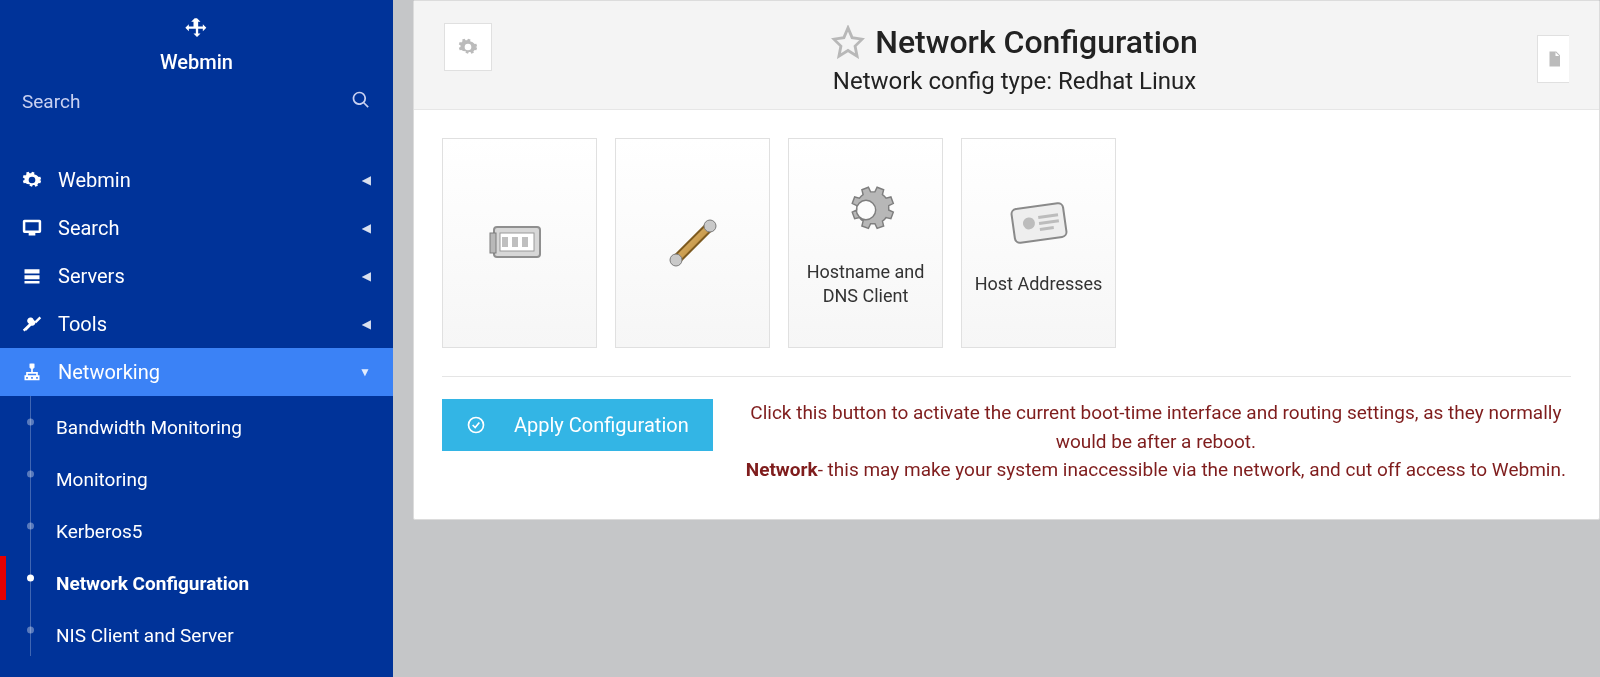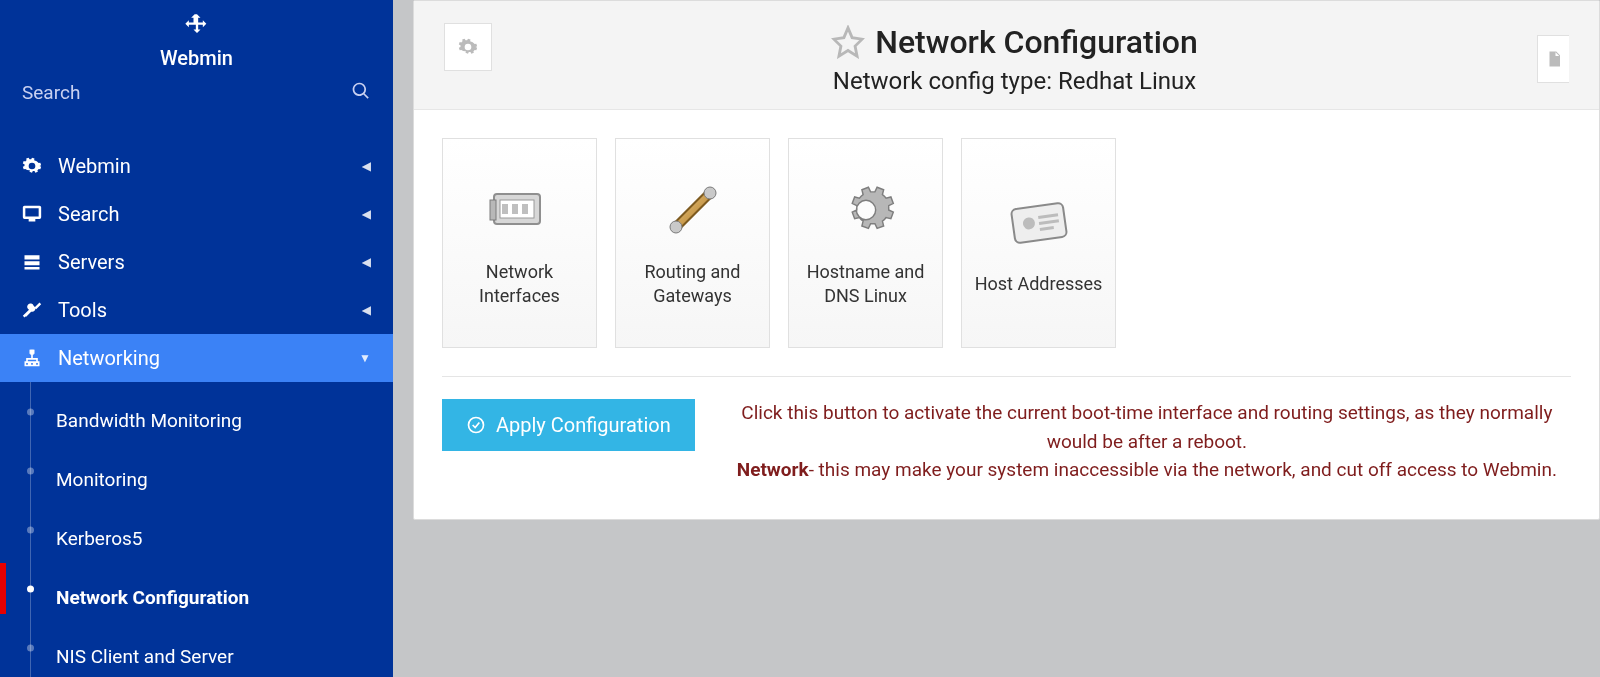--- a/index.html
+++ b/index.html
@@ -21,21 +21,21 @@
 .search-icon { color: #c9d1f1; }
 
 .nav { margin-top: 16px; }
 .nav-item { display: flex; align-items: center; padding: 12px 22px; cursor: pointer; font-size: 20px; gap: 16px; }
 .nav-item.expanded { background: #3b82f6; }
 .nav-item .chev { margin-left: auto; font-size: 12px; opacity: .85; }
 .nav-item svg { width: 20px; height: 20px; fill: currentColor; flex-shrink: 0; }
 
 .subnav { position: relative; }
 .subnav::before { content: ""; position: absolute; left: 30px; top: 0; bottom: 0; width: 1px; background: rgba(255,255,255,0.25); }
-.subnav-item { position: relative; display: flex; align-items: center; padding: 27px 22px 9px 56px; cursor: pointer; font-size: 19px; }
+.subnav-item { position: relative; display: flex; align-items: center; padding: 20px 22px 9px 56px; cursor: pointer; font-size: 19px; }
 .subnav-item::before { content: ""; position: absolute; left: 27px; top: 50%; width: 7px; height: 7px; border-radius: 50%; background: rgba(255,255,255,0.35); transform: translateY(-50%); }
 .subnav-item.active { font-weight: 700; }
 .subnav-item.active::before { background: #fff; }
 .subnav-item.active::after { content: ""; position: absolute; left: 0; top: 4px; bottom: 4px; width: 6px; background: #e60000; }
 
 
 .content { flex: 1; padding: 0 0 0 20px; display: flex; flex-direction: column; min-width: 0; }
 .panel { background: #fff; border: 1px solid #dcdcdc; border-radius: 2px; margin-top: 0; }
 .panel-header { background: #f4f4f4; border-bottom: 1px solid #e6e6e6; padding: 22px 30px 14px 30px; display: flex; align-items: flex-start; gap: 10px; position: relative; }
 .header-left-btn { width: 48px; height: 48px; border: 1px solid #e0e0e0; background: #fff; display: flex; align-items: center; justify-content: center; color: #bbb; cursor: pointer; }
@@ -48,21 +48,21 @@
 
 .panel-body { padding: 28px 28px 34px 28px; }
 .cards { display: flex; gap: 18px; flex-wrap: wrap; }
 .card { width: 155px; height: 210px; border: 1px solid #e0e0e0; background: linear-gradient(#ffffff,#f6f6f6); display: flex; flex-direction: column; align-items: center; justify-content: center; gap: 18px; cursor: pointer; text-align: center; padding: 10px; }
 .card-icon { width: 64px; height: 64px; display:flex; align-items:center; justify-content:center; }
 .card-label { font-size: 18px; color: #333; line-height: 1.35; }
 
 .divider { height: 1px; background: #e5e5e5; margin: 28px 0 22px 0; }
 
 .apply-row { display: flex; gap: 28px; align-items: flex-start; }
-.apply-btn { background: #33b5e5; color: #fff; border: none; padding: 14px 24px; font-size: 20px; display: flex; align-items: center; gap: 10px; cursor: pointer; flex-shrink: 0; }
+.apply-btn { background: #33b5e5; color: #fff; border: none; padding: 14px 24px; font-size: 20px; display: flex; align-items: center; gap: 28px; cursor: pointer; flex-shrink: 0; }
 .apply-btn svg { width: 20px; height: 20px; fill: none; stroke: currentColor; stroke-width: 2; }
 .apply-text { font-size: 19px; color: #7f1d1d; line-height: 1.5; text-align: center; }
 .apply-text .warn { font-weight: 700; }
 </style>
 </head>
 <body>
 
 <div class="sidebar">
   <div class="top-tabs">
     <div class="top-tab active">
@@ -169,48 +169,46 @@
           <div class="card-icon">
             <svg width="64" height="48" viewBox="0 0 64 48">
                 <rect x="6" y="8" width="46" height="30" rx="3" fill="#d7d7d7" stroke="#8f8f8f" stroke-width="2"></rect>
                 <rect x="12" y="14" width="34" height="18" fill="#fff" stroke="#9a9a9a"></rect>
                 <rect x="2" y="14" width="6" height="20" fill="#b8b8b8" stroke="#7d7d7d"></rect>
                 <rect x="14" y="18" width="6" height="10" fill="#bfbfbf"></rect>
                 <rect x="24" y="18" width="6" height="10" fill="#bfbfbf"></rect>
                 <rect x="34" y="18" width="6" height="10" fill="#bfbfbf"></rect>
               </svg>
           </div>
-          <div class="card-label">Network Interfaces</div>
         </div>
 
         <div class="card">
           <div class="card-icon">
             <svg width="54" height="54" viewBox="0 0 54 54">
                 <defs>
                   <linearGradient id="g1" x1="0" y1="0" x2="1" y2="1">
                     <stop offset="0" stop-color="#e8c27a"></stop>
                     <stop offset="1" stop-color="#b27e2c"></stop>
                   </linearGradient>
                 </defs>
                 <path d="M10 44 L44 10" stroke="#7d5a1f" stroke-width="10" stroke-linecap="round"></path>
                 <path d="M10 44 L44 10" stroke="url(#g1)" stroke-width="6" stroke-linecap="round"></path>
                 <circle cx="44" cy="10" r="6" fill="#c9c9c9" stroke="#7a7a7a"></circle>
                 <circle cx="10" cy="44" r="6" fill="#c9c9c9" stroke="#7a7a7a"></circle>
               </svg>
           </div>
-          <div class="card-label">Routing and Gateways</div>
         </div>
 
         <div class="card">
           <div class="card-icon">
             <svg width="58" height="58" viewBox="0 0 24 24" fill="#b7b7b7" stroke="#7e7e7e" stroke-width="0.6">
                 <path d="M12 8a4 4 0 1 0 0 8 4 4 0 0 0 0-8zm9.4 4l1.9.9-1 2.7-2-.5c-.4.6-.9 1.1-1.5 1.5l.5 2-2.7 1-.9-1.9h-1.8l-.9 1.9-2.7-1 .5-2c-.6-.4-1.1-.9-1.5-1.5l-2 .5-1-2.7 1.9-.9v-1.8l-1.9-.9 1-2.7 2 .5c.4-.6.9-1.1 1.5-1.5l-.5-2 2.7-1 .9 1.9h1.8l.9-1.9 2.7 1-.5 2c.6.4 1.1.9 1.5 1.5l2-.5 1 2.7-1.9.9z"></path>
               </svg>
           </div>
-          <div class="card-label">Hostname and DNS Linux</div>
+          <div class="card-label">Hostname and DNS Client</div>
         </div>
 
         <div class="card">
           <div class="card-icon">
             <svg width="64" height="48" viewBox="0 0 64 48">
                 <rect x="6" y="8" width="52" height="34" rx="5" fill="#eee" stroke="#8a8a8a" stroke-width="2" transform="rotate(-8 32 25)"></rect>
                 <circle cx="22" cy="24" r="6" fill="#bcbcbc" transform="rotate(-8 32 25)"></circle>
                 <rect x="32" y="18" width="20" height="3" fill="#bcbcbc" transform="rotate(-8 32 25)"></rect>
                 <rect x="32" y="24" width="20" height="3" fill="#bcbcbc" transform="rotate(-8 32 25)"></rect>
                 <rect x="32" y="30" width="14" height="3" fill="#bcbcbc" transform="rotate(-8 32 25)"></rect>

